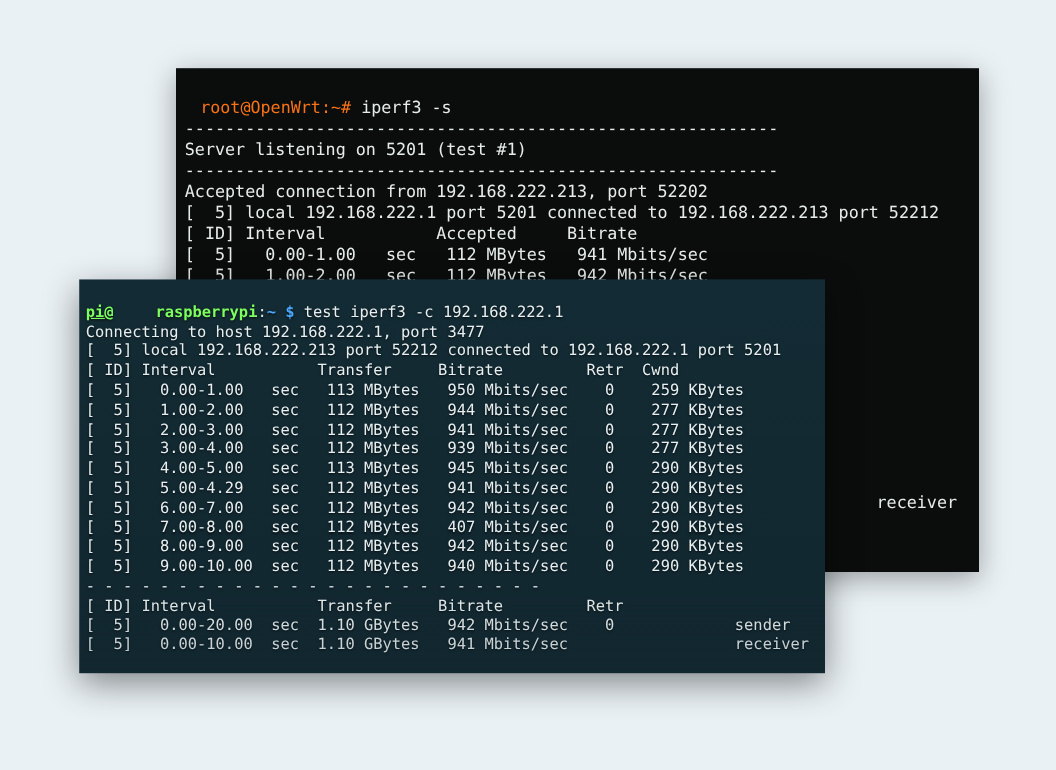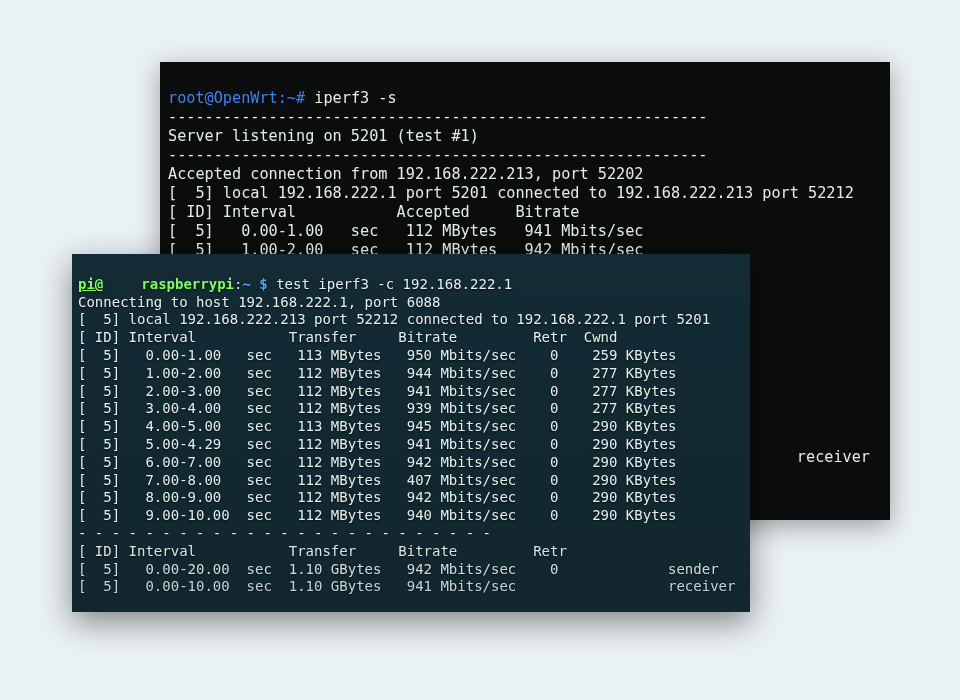--- a/index.html
+++ b/index.html
@@ -13,21 +13,21 @@
     width: 730px; height: 458px;
     background: #0b0d0d;
     color: #e6ece9;
     font-size: 15.2px;
     line-height: 19px;
     padding: 8px 0 0 8px;
     white-space: pre;
     overflow: hidden;
     box-shadow: 0 6px 24px rgba(0,0,0,0.35);
   }
-  .term-back .prompt-user { color: #3b82f6; }
+  .term-back .prompt-user { color: #f97316; margin-left: 14px; }
   .term-back .rx-label {
     position: absolute;
     right: 20px; top: 386px;
     color: #e6ece9;
     font-size: 15.2px;
   }
 
   
   .term-front {
     position: absolute;
@@ -105,21 +105,21 @@
 <span>[  5] local 192.168.222.1 port 5201 connected to 192.168.222.213 port 52212</span>
 <span>[ ID] Interval           Accepted     Bitrate</span>
 <span>[  5]   0.00-1.00   sec   112 MBytes   941 Mbits/sec</span>
 <span>[  5]   1.00-2.00   sec   112 MBytes   942 Mbits/sec</span>
 <span>[  5]   2.00-3.00   sec   112 MBytes   941 Mbits/sec</span>
 <span class="rx-label">receiver</span>
   </div>
 
   <div class="term-front">
 <span class="u">pi</span><span class="u">@</span><span class="h">raspberrypi</span><span class="colon">:</span><span class="path">~</span><span class="sigil"> $ </span><span class="cmd">test iperf3 -c 192.168.222.1</span>
-<span>Connecting to host 192.168.222.1, port 6088</span>
+<span>Connecting to host 192.168.222.1, port 3477</span>
 <span>[  5] local 192.168.222.213 port 52212 connected to 192.168.222.1 port 5201</span>
 <span>[ ID] Interval           Transfer     Bitrate         Retr  Cwnd</span>
 <span>[  5]   0.00-1.00   sec   113 MBytes   950 Mbits/sec    0    259 KBytes</span>
 <span>[  5]   1.00-2.00   sec   112 MBytes   944 Mbits/sec    0    277 KBytes</span>
 <span>[  5]   2.00-3.00   sec   112 MBytes   941 Mbits/sec    0    277 KBytes</span>
 <span>[  5]   3.00-4.00   sec   112 MBytes   939 Mbits/sec    0    277 KBytes</span>
 <span>[  5]   4.00-5.00   sec   113 MBytes   945 Mbits/sec    0    290 KBytes</span>
 <span>[  5]   5.00-4.29   sec   112 MBytes   941 Mbits/sec    0    290 KBytes</span>
 <span>[  5]   6.00-7.00   sec   112 MBytes   942 Mbits/sec    0    290 KBytes</span>
 <span>[  5]   7.00-8.00   sec   112 MBytes   407 Mbits/sec    0    290 KBytes</span>

